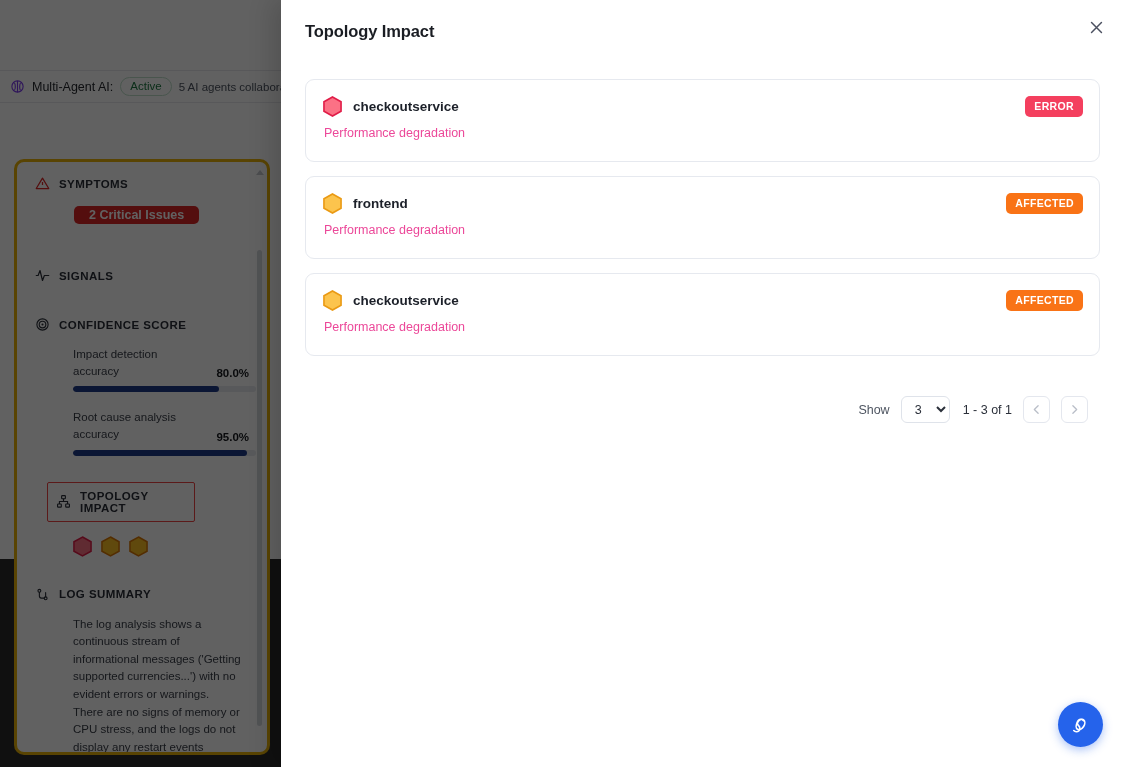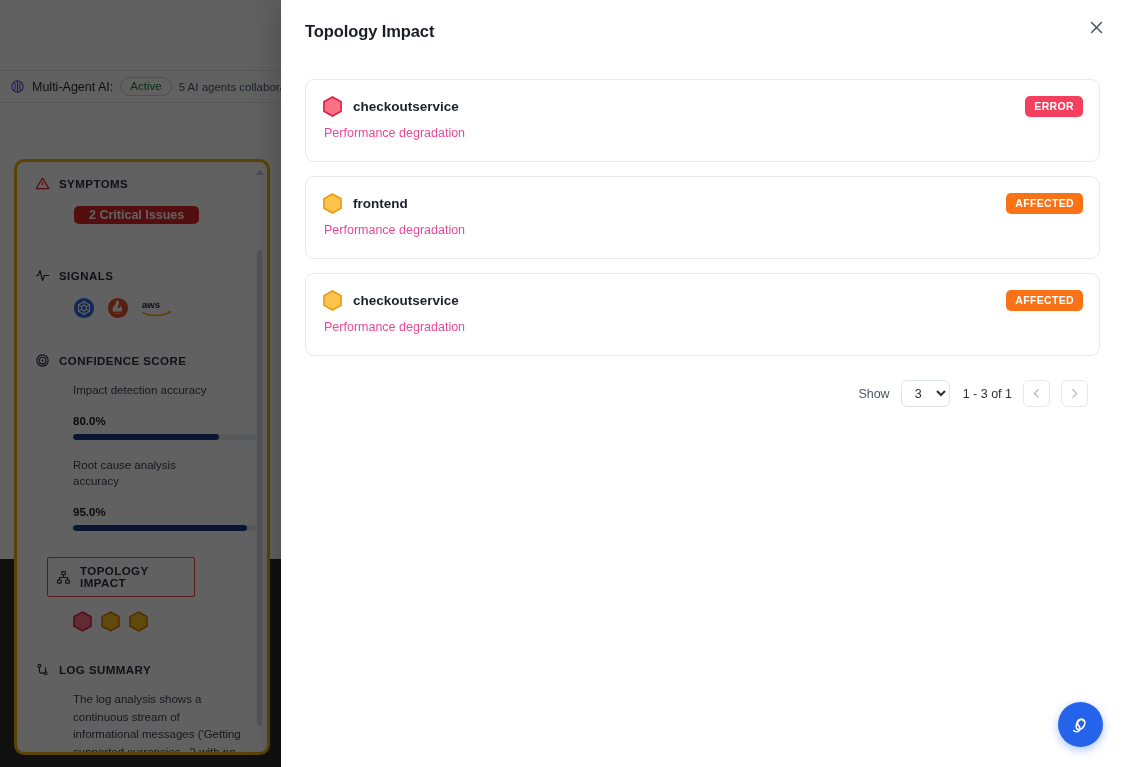--- a/index.html
+++ b/index.html
@@ -83,23 +83,22 @@
     margin: 0 0 0 39px;
   }
 
   .sec-signals { margin-top: 44px; }
   .signal-row { display: flex; align-items: center; gap: 12px; margin: 10px 0 0 38px; }
   .sig-ico { display:block; }
 
   .sec-conf { margin-top: 34px; }
   .conf-item { margin-left: 38px; margin-top: 2px; }
   .conf-line {
-    display: flex; align-items: flex-start; justify-content: space-between;
-    gap: 16px;
-    flex-direction: column;
+    display: flex; align-items: flex-end; justify-content: space-between;
+    gap: 26px;
   }
   .conf-name { font-size: 11.5px; color: #3a3f49; line-height: 1.45; max-width: 140px; }
   .conf-val { font-size: 11.5px; font-weight: 700; color: #15181d; white-space: nowrap; }
   .conf-bar {
     margin-top: 7px; height: 6px; width: 183px;
     background: #e8eaee; border-radius: 3px; overflow: hidden;
   }
   .conf-fill { height: 100%; background: #1e3a8a; border-radius: 3px; }
 
   .sec-topo { margin-top: 26px; }
@@ -185,21 +184,21 @@
     border-radius: 5px;
     padding: 5px 9px 5px 9px;
     line-height: 1;
   }
   .badge-error { background: #f43f5e; }
   .badge-affected { background: #f97316; }
 
   .pager {
     display: flex; align-items: center; justify-content: flex-end;
     gap: 11px;
-    margin-top: 24px; padding-right: 12px;
+    margin-top: 40px; padding-right: 12px;
   }
   .pager-label { font-size: 12.5px; color: #4e5561; }
   .pager-select {
     font-family: "Liberation Sans", sans-serif;
     font-size: 12.5px; color: #2b303a;
     border: 1px solid #dfe3ea; border-radius: 6px;
     padding: 4px 4px 4px 9px;
     background: #ffffff;
     height: 27px;
   }
@@ -253,41 +252,20 @@
         </div>
         <button class="critical-btn">2 Critical Issues</button>
       </div>
 
       <div class="sec-signals">
         <div class="sec-head">
           <svg class="sec-ico" viewBox="0 0 24 24" fill="none" stroke="#2a2f38" stroke-width="1.9" stroke-linecap="round" stroke-linejoin="round">
             <path d="M2 12h3l3-8 4 16 3-8h7"></path>
           </svg>
           <span class="sec-title">SIGNALS</span>
-        </div>
-        <div class="signal-row">
-          <svg class="sig-ico" width="22" height="22" viewBox="0 0 24 24">
-            <circle cx="12" cy="12" r="11" fill="#326ce5"></circle>
-            <g stroke="#ffffff" stroke-width="1.1" fill="none">
-              <polygon points="12,5 18,8.5 18,15.5 12,19 6,15.5 6,8.5"></polygon>
-              <circle cx="12" cy="12" r="2.7"></circle>
-              <path d="M12 5v4.3M18 8.5l-3.6 2.2M18 15.5l-3.6-2.2M12 19v-4.3M6 15.5l3.6-2.2M6 8.5l3.6 2.2"></path>
-            </g>
-          </svg>
-          <svg class="sig-ico" width="22" height="22" viewBox="0 0 24 24">
-            <circle cx="12" cy="12" r="11" fill="#e6522c"></circle>
-            <path d="M12 3.6c2.4 2.4 1 4.1.2 5.4-.9 1.4-.4 2.9 1 3.6 1.4-1.8 1.1-3.4 1.1-3.4 1.6 1.5 2.3 3.1 2.3 4.6 0 2.8-2.3 5-5.2 5s-5.3-2.2-5.3-5c0-3.6 2.9-4.4 3.4-7 .3-1.5.1-2.4 2.5-3.2z" fill="#ffffff" opacity="0.97"></path>
-            <rect x="7.3" y="15.7" width="9.4" height="1.8" rx="0.7" fill="#e6522c"></rect>
-            <rect x="8.4" y="18.1" width="7.2" height="1.7" rx="0.8" fill="#e6522c"></rect>
-          </svg>
-          <svg class="sig-ico" width="34" height="22" viewBox="0 0 52 30">
-            <text x="1" y="15" font-family="Liberation Sans, sans-serif" font-size="15" font-weight="700" fill="#232f3e">aws</text>
-            <path d="M3 22c10 6 30 6 42-1" stroke="#ff9900" stroke-width="2.4" fill="none" stroke-linecap="round"></path>
-            <path d="M42 18.5l3.5 2.5-4 1.6z" fill="#ff9900"></path>
-          </svg>
         </div>
       </div>
 
       <div class="sec-conf">
         <div class="sec-head">
           <svg class="sec-ico" viewBox="0 0 24 24" fill="none" stroke="#2a2f38" stroke-width="1.8">
             <circle cx="12" cy="12" r="9"></circle>
               <circle cx="12" cy="12" r="5.3"></circle>
               <circle cx="12" cy="12" r="1.7" fill="#2a2f38" stroke="none"></circle>
           </svg>

